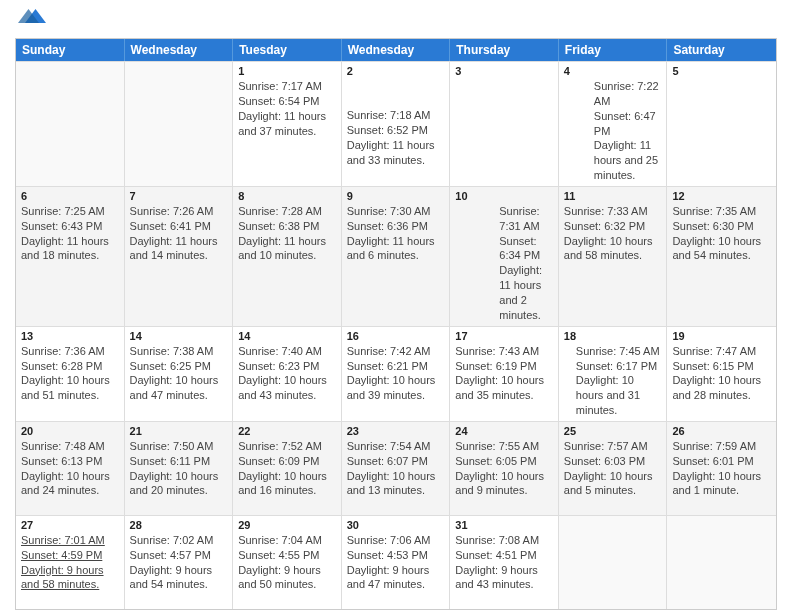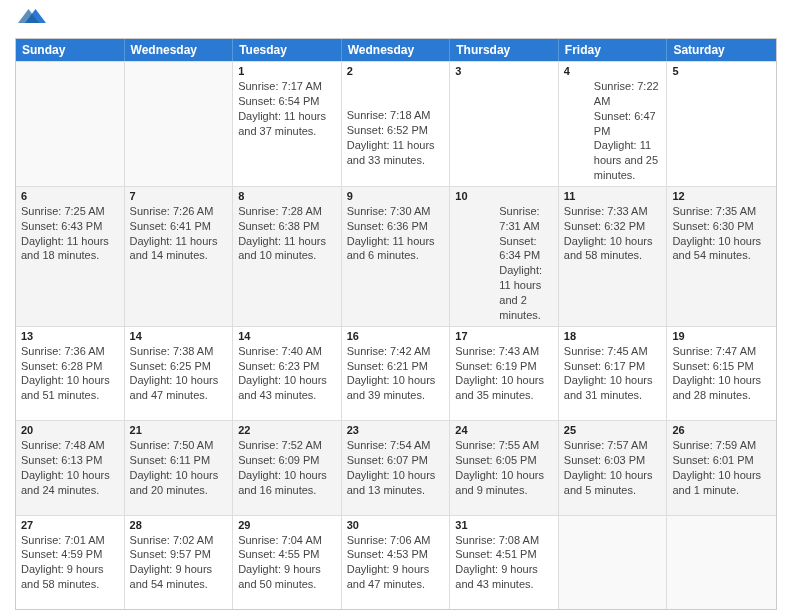--- a/index.html
+++ b/index.html
@@ -244,21 +244,21 @@
 Daylight: 10 hours and 39 minutes.</div>
           </div>
           <div class="cal-cell">
             <div class="day-num">17</div>
             <div class="cell-text" style="white-space: pre-line;">Sunrise: 7:43 AM
 Sunset: 6:19 PM
 Daylight: 10 hours and 35 minutes.</div>
           </div>
           <div class="cal-cell">
             <div class="day-num">18</div>
-            <div class="cell-text" style="white-space: pre-line;">Sunrise: 7:45 AM
+            <div class="cell-text" style="white-space: pre-line; margin-left: 12px;">Sunrise: 7:45 AM
 Sunset: 6:17 PM
 Daylight: 10 hours and 31 minutes.</div>
           </div>
           <div class="cal-cell">
             <div class="day-num">19</div>
             <div class="cell-text" style="white-space: pre-line;">Sunrise: 7:47 AM
 Sunset: 6:15 PM
 Daylight: 10 hours and 28 minutes.</div>
           </div>
         </div>
@@ -302,28 +302,28 @@
           <div class="cal-cell shaded">
             <div class="day-num">26</div>
             <div class="cell-text" style="white-space: pre-line;">Sunrise: 7:59 AM
 Sunset: 6:01 PM
 Daylight: 10 hours and 1 minute.</div>
           </div>
         </div>
         <div class="cal-row">
           <div class="cal-cell">
             <div class="day-num">27</div>
-            <div class="cell-text" style="white-space: pre-line;">Sunrise: 7:01 AM
+            <div class="cell-text" style="white-space: pre-line; text-decoration: underline;">Sunrise: 7:01 AM
 Sunset: 4:59 PM
 Daylight: 9 hours and 58 minutes.</div>
           </div>
           <div class="cal-cell">
             <div class="day-num">28</div>
             <div class="cell-text" style="white-space: pre-line;">Sunrise: 7:02 AM
-Sunset: 9:57 PM
+Sunset: 4:57 PM
 Daylight: 9 hours and 54 minutes.</div>
           </div>
           <div class="cal-cell">
             <div class="day-num">29</div>
             <div class="cell-text" style="white-space: pre-line;">Sunrise: 7:04 AM
 Sunset: 4:55 PM
 Daylight: 9 hours and 50 minutes.</div>
           </div>
           <div class="cal-cell">
             <div class="day-num">30</div>

